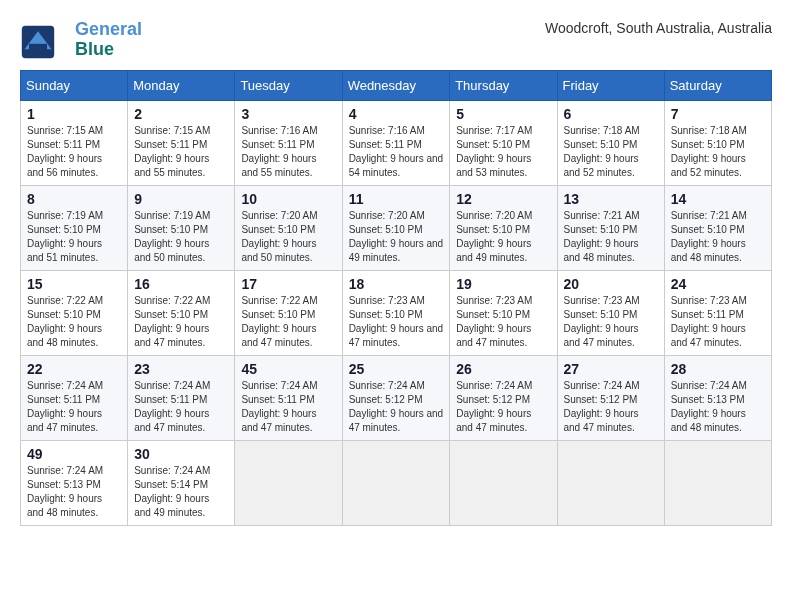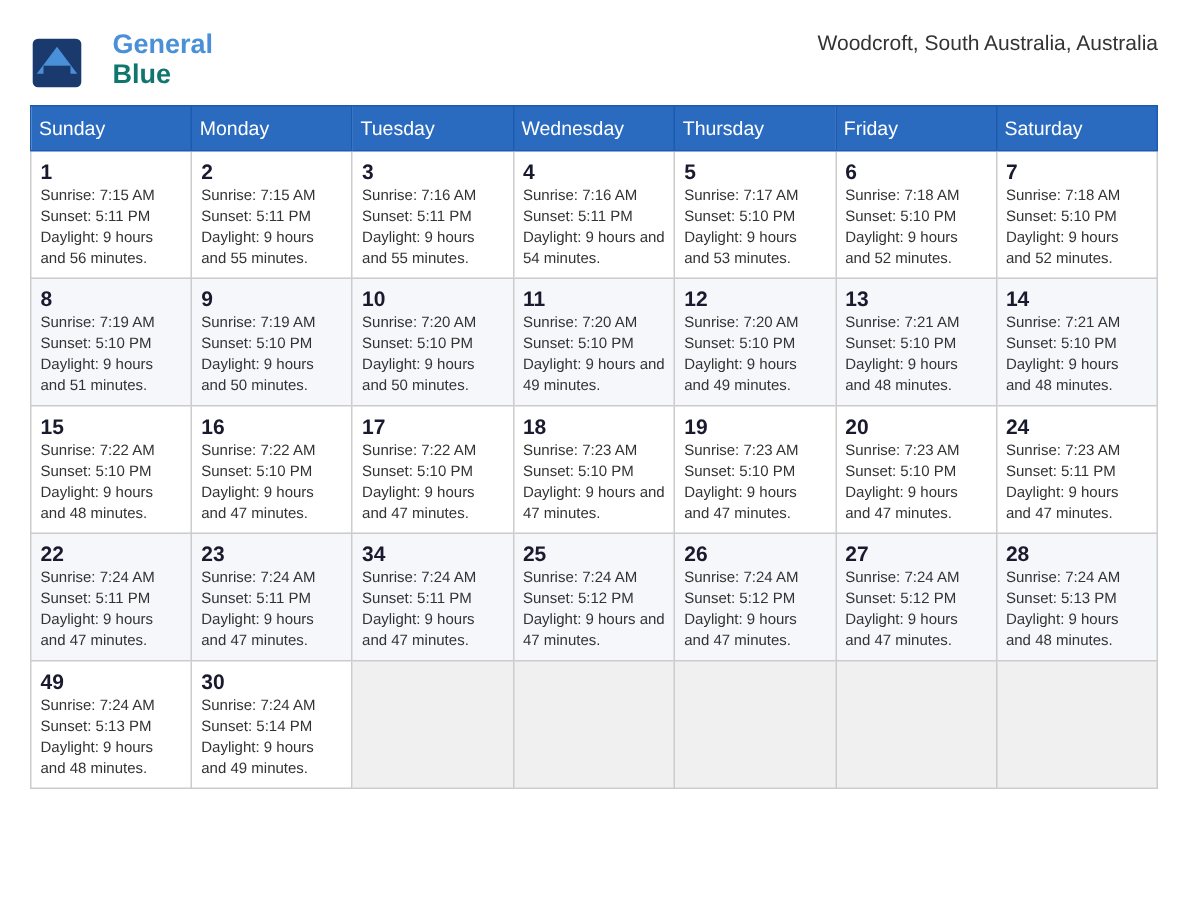--- a/index.html
+++ b/index.html
@@ -213,21 +213,21 @@
       <tr>
         <td>
           <span class="day-number">22</span>
         <div class="day-info">Sunrise: 7:24 AM<br>Sunset: 5:11 PM<br>Daylight: 9 hours and 47 minutes.</div>
         </td>
         <td>
           <span class="day-number">23</span>
         <div class="day-info">Sunrise: 7:24 AM<br>Sunset: 5:11 PM<br>Daylight: 9 hours and 47 minutes.</div>
         </td>
         <td>
-          <span class="day-number">34</span>
+          <span class="day-number">45</span>
         <div class="day-info">Sunrise: 7:24 AM<br>Sunset: 5:11 PM<br>Daylight: 9 hours and 47 minutes.</div>
         </td>
         <td>
           <span class="day-number">25</span>
         <div class="day-info">Sunrise: 7:24 AM<br>Sunset: 5:12 PM<br>Daylight: 9 hours and 47 minutes.</div>
         </td>
         <td>
           <span class="day-number">26</span>
         <div class="day-info">Sunrise: 7:24 AM<br>Sunset: 5:12 PM<br>Daylight: 9 hours and 47 minutes.</div>
         </td>

